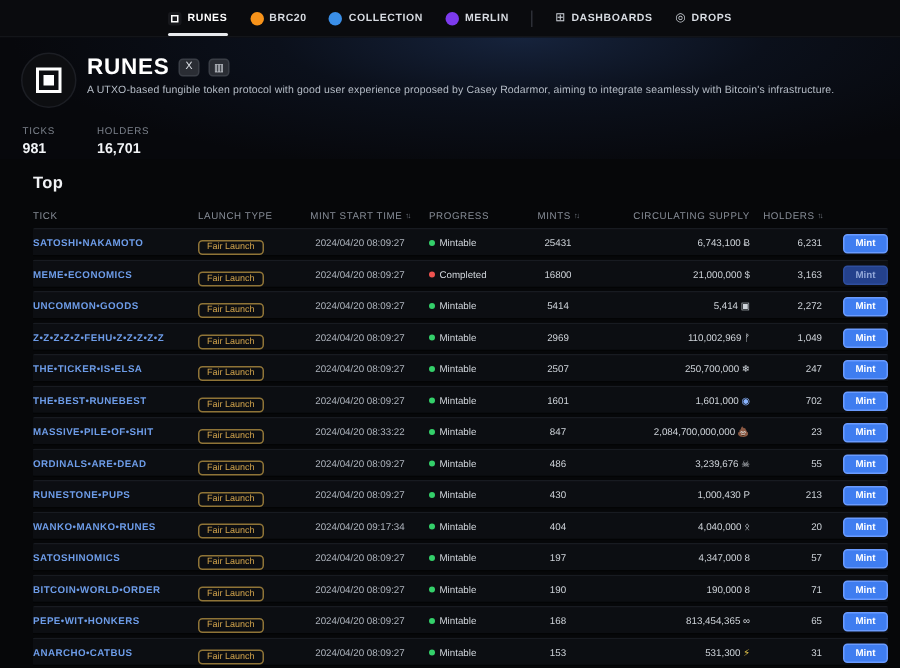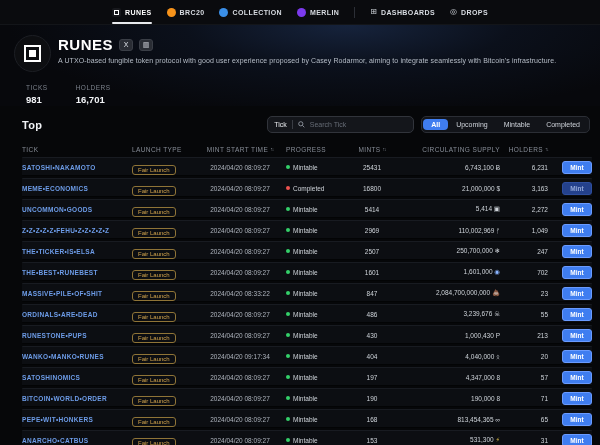--- a/index.html
+++ b/index.html
@@ -37,21 +37,21 @@
   .logo-outer { width:17px; height:17px; border:2px solid #fff; display:flex; align-items:center; justify-content:center; }
   .logo-inner { width:7px; height:7px; background:#fff; }
   .hero-body { margin-left:7px; padding-top:1px; }
   .title-row { display:flex; align-items:center; gap:6px; }
   .page-title { font-size:15px; font-weight:bold; letter-spacing:.5px; color:#fff; }
   .chip-btn {
     width:14px; height:12px; background:#2a2d34; border:1px solid #3a3e46; border-radius:3px;
     display:flex; align-items:center; justify-content:center; font-size:7px; color:#dfe3e9; cursor:pointer;
   }
   .desc { margin-top:4px; font-size:7px; color:#b6bdc7; letter-spacing:.1px; }
-  .stats { display:flex; gap:28px; margin-top:12px; margin-left:12px; }
+  .stats { display:flex; gap:28px; margin-top:12px; margin-left:1px; }
   .stat .s-label { font-size:6.5px; color:#7b818b; letter-spacing:.5px; }
   .stat .s-value { font-size:9.5px; font-weight:bold; color:#f2f4f7; margin-top:3px; }
   
   .controls { display:flex; align-items:center; padding:10px 10px 8px 22px; }
   .section-title { font-size:11px; font-weight:bold; color:#f0f2f5; letter-spacing:.3px; }
   .controls-right { margin-left:auto; display:flex; align-items:center; gap:7px; }
   .searchbox {
     display:flex; align-items:center; height:17px; width:147px;
     background:#14161b; border:1px solid #31343b; border-radius:5px; padding:0 6px; gap:5px;
   }
@@ -156,37 +156,20 @@
       </div>
       <div class="stat">
         <div class="s-label">HOLDERS</div>
         <div class="s-value">16,701</div>
       </div>
     </div>
 </section>
 
 <div class="controls">
   <span class="section-title">Top</span>
-  <div class="controls-right">
-    <div class="searchbox">
-      <span class="tick-select">Tick</span>
-      <span class="vdiv"></span>
-      <svg class="search-ico" viewBox="0 0 10 10">
-        <circle cx="4" cy="4" r="3" fill="none" stroke="#9aa0aa" stroke-width="1.2"></circle>
-        <line x1="6.3" y1="6.3" x2="9" y2="9" stroke="#9aa0aa" stroke-width="1.2"></line>
-      </svg>
-      <input class="search-input" placeholder="Search Tick" style="">
-    </div>
-    <div class="seg" id="seg">
-        <span class="seg-btn active">All</span>
-        <span class="seg-btn">Upcoming</span>
-        <span class="seg-btn">Mintable</span>
-        <span class="seg-btn">Completed</span>
-      </div>
-  </div>
 </div>
 
 <div class="table">
   <div class="trow thead" id="thead">
       <div class="cell ">
         <span>TICK</span>
       </div>
       <div class="cell ">
         <span>LAUNCH TYPE</span>
       </div>

